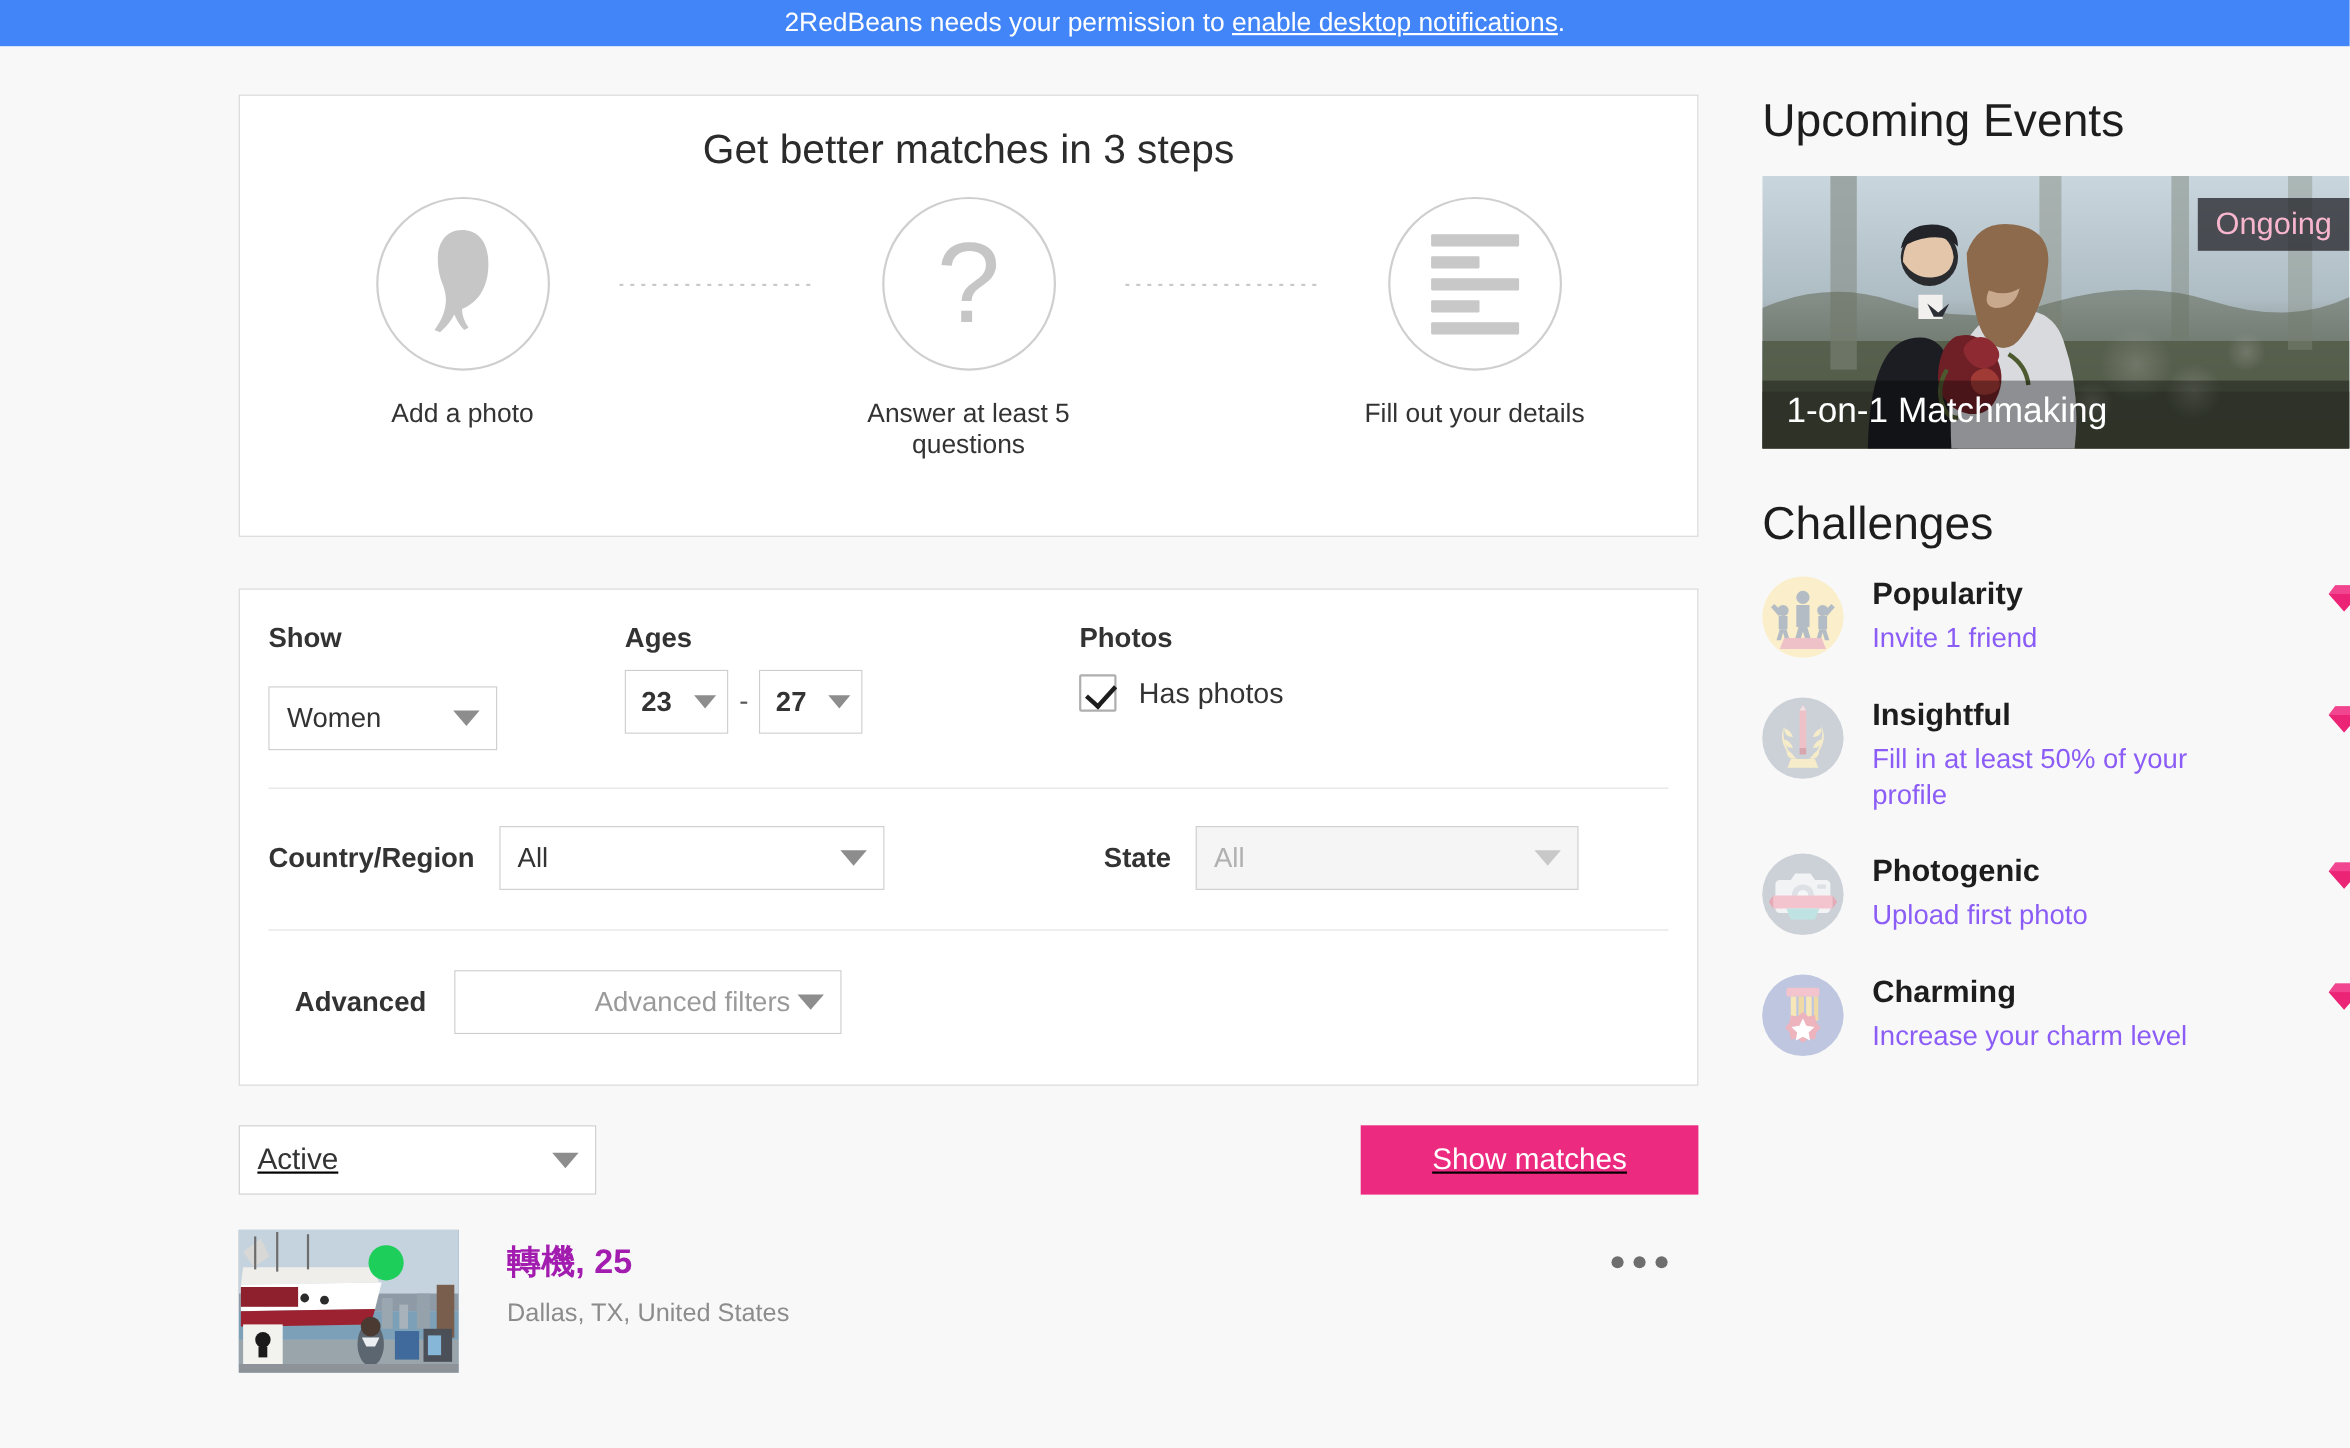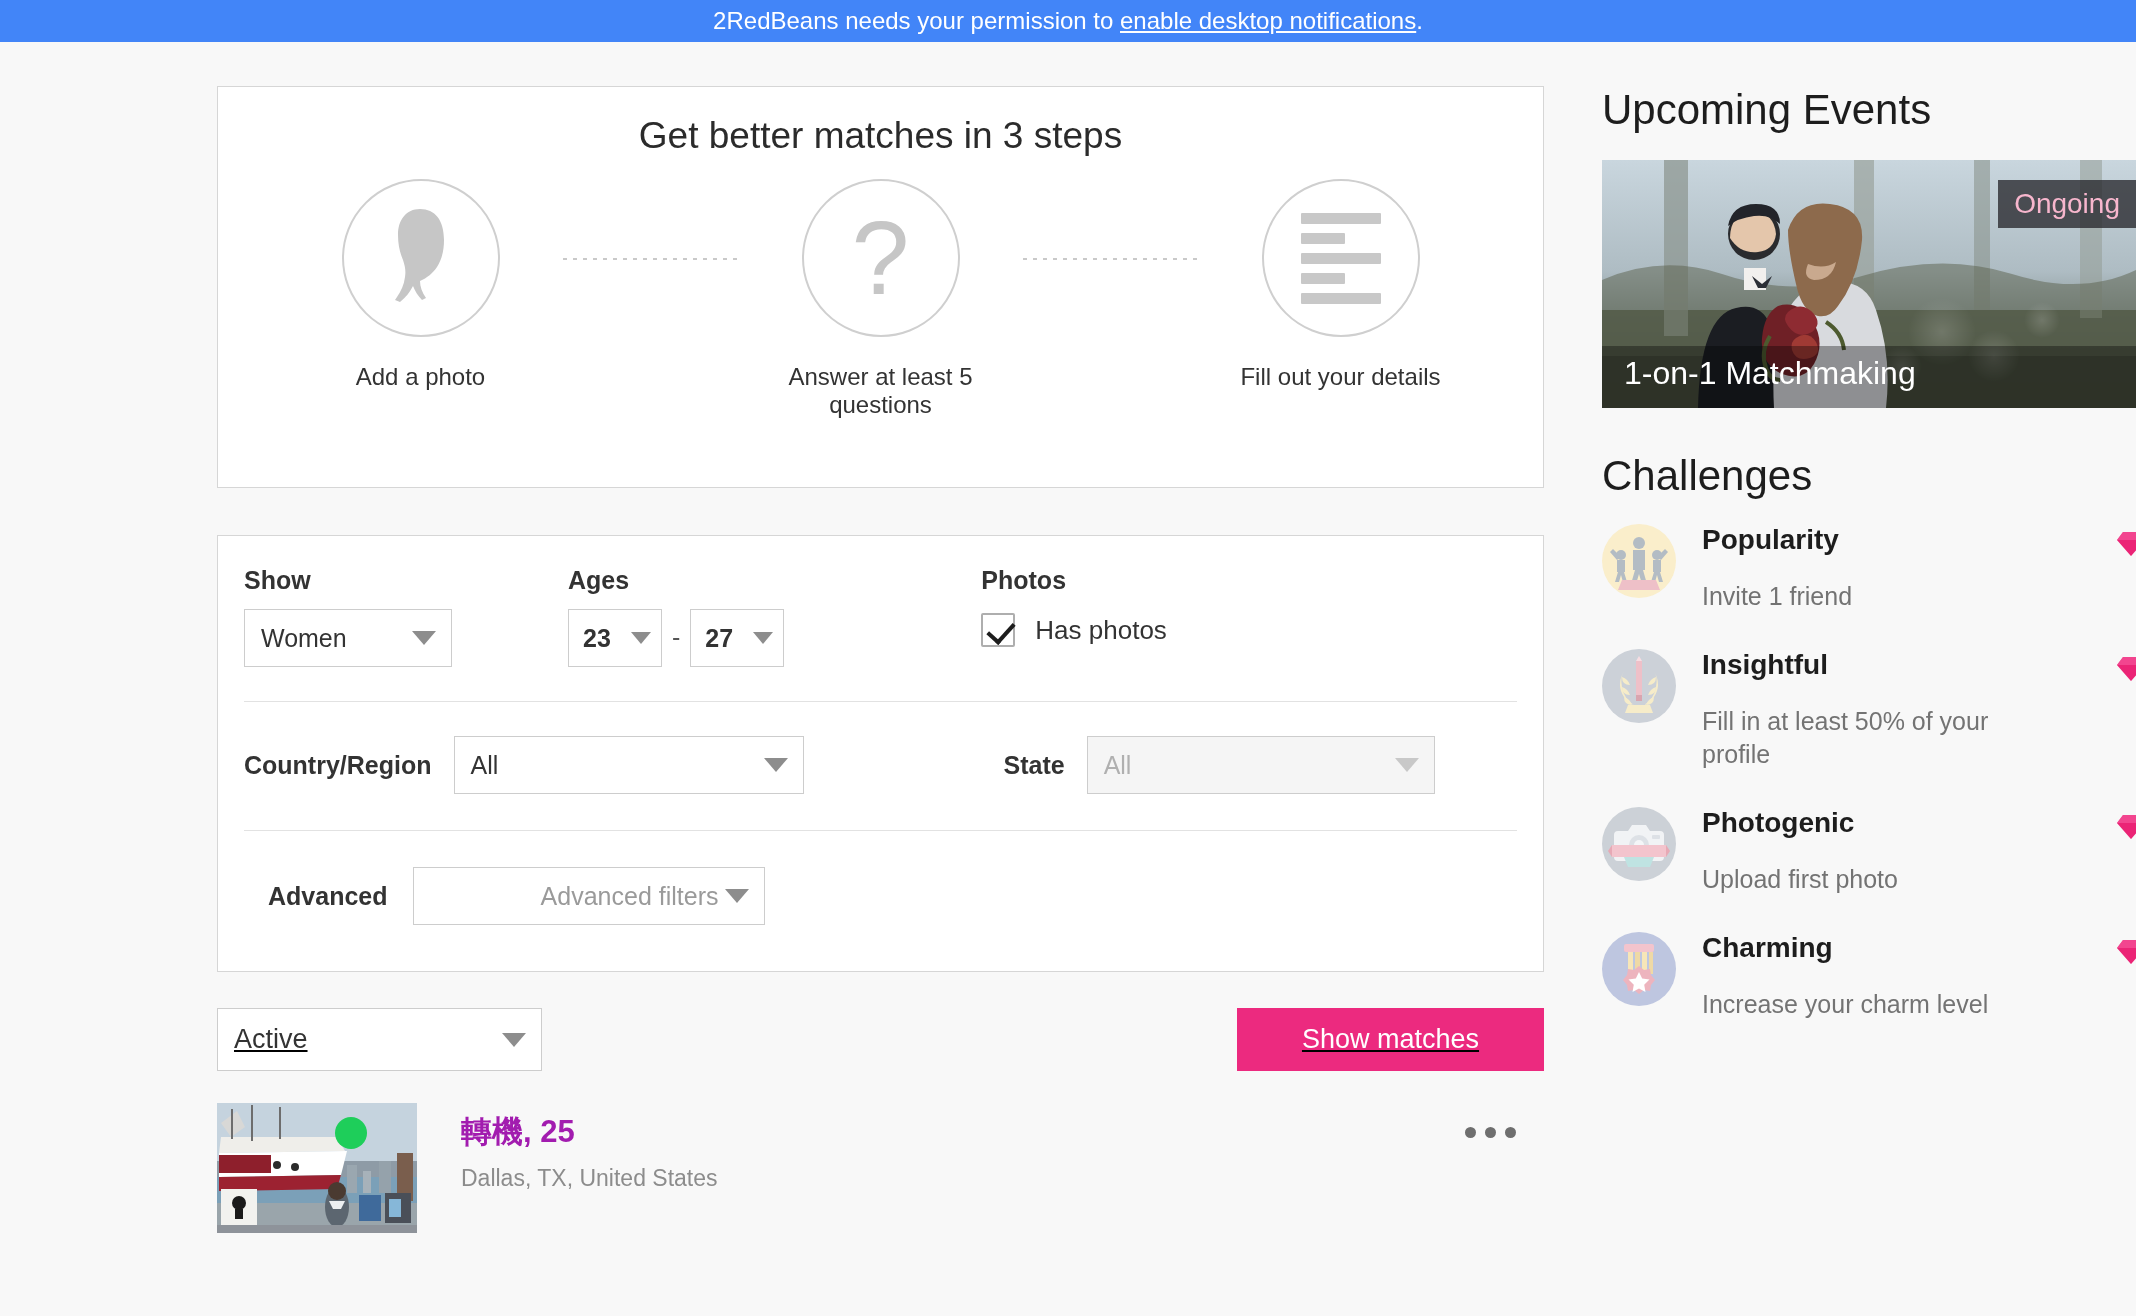--- a/index.html
+++ b/index.html
@@ -91,21 +91,21 @@
   .select.placeholder { color: #9a9a9a; justify-content: flex-end; }
   .caret {
     position: absolute; right: 15px; top: 50%; transform: translateY(-50%);
     width: 0; height: 0;
     border-left: 12px solid transparent;
     border-right: 12px solid transparent;
     border-top: 14px solid #8d8d8d;
   }
   .select.disabled .caret { border-top-color: #c8c8c8; }
 
-  .sel-show { width: 208px; }
+  .sel-show { width: 208px; margin-top: 15px; }
   .sel-age { width: 94px; padding: 0 38px 0 14px; font-weight: bold; }
   .sel-age .caret { right: 10px; border-left-width: 10px; border-right-width: 10px; border-top-width: 12px; }
   .age-dash { font-size: 25px; color: #555; margin: 0 10px; padding-top: 14px; }
   .sel-country { width: 350px; }
   .sel-state { width: 348px; }
   .sel-adv { width: 352px; }
   .sel-active { width: 325px; height: 63px; font-size: 27px; }
 
   .col-show { margin-left: 0; }
   .col-ages { margin-left: 116px; }
@@ -186,21 +186,21 @@
   .challenges-title { margin-top: 44px; }
   .chal-list { margin-top: 24px; }
   .chal-item { display: flex; align-items: flex-start; margin-bottom: 36px; position: relative; }
   .chal-icon {
     width: 74px; height: 74px; border-radius: 50%; flex: 0 0 auto;
     display: flex; align-items: center; justify-content: center;
   }
   .chal-icon svg { display: block; }
   .chal-text { margin-left: 26px; width: 300px; }
   .chal-name { font-size: 28px; font-weight: bold; color: #1d1d1d; }
-  .chal-desc { font-size: 25px; color: #737373; margin-top: 24px; line-height: 1.32; }
+  .chal-desc { font-size: 25px; color: #8b5cf6; margin-top: 8px; line-height: 1.32; }
   .gem { position: absolute; right: -10px; top: 6px; }
 </style>
 </head>
 <body>
 
 <div class="notif-bar">
   <span class="notif-text">2RedBeans needs your permission to </span>
     <a class="notif-link">enable desktop notifications</a>
     <span class="notif-text">.</span>
 </div>

